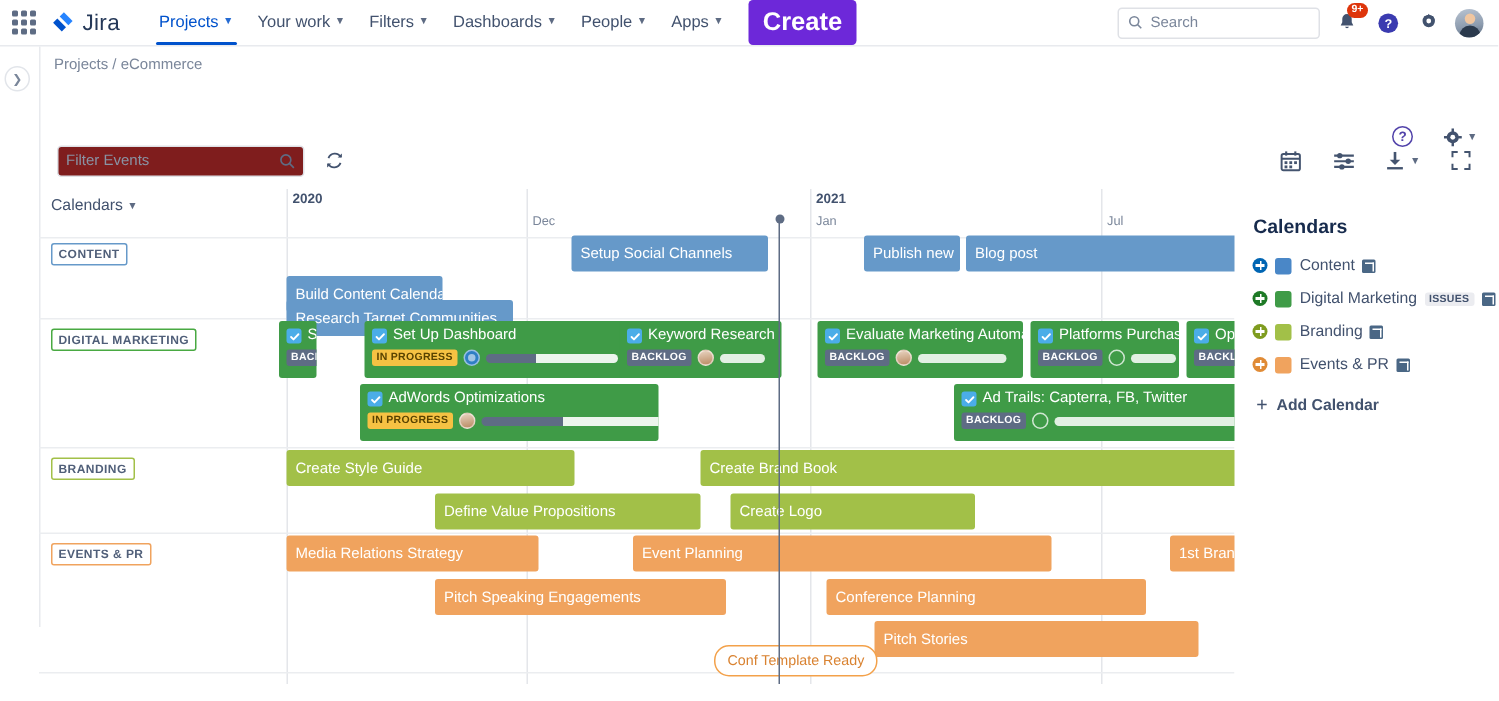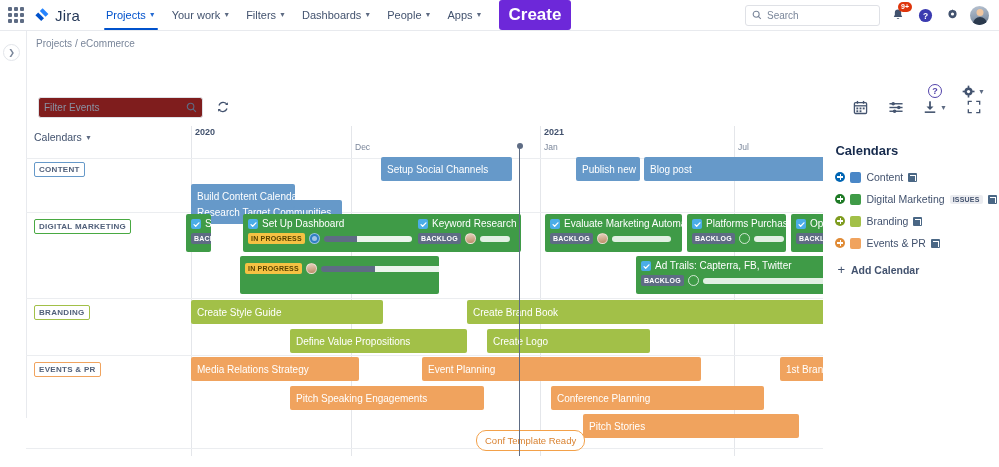--- a/index.html
+++ b/index.html
@@ -502,20 +502,28 @@
                   <path d="M1.5 5.2l2.3 2.3L8.5 2.6" fill="none" stroke="#fff" stroke-width="1.8" stroke-linecap="round" stroke-linejoin="round"></path>
                 </svg>
               </span>
               <span>Op</span>
             </div>
             <div class="meta">
               <span class="status backlog">BACKLOG</span>
             </div>
           </div>
           <div class="bar issue" style="left: 49px; top: 130px; width: 199px; height: 38px; background: rgb(63, 155, 71);">
+            <div class="t">
+              <span class="chk">
+                <svg width="7" height="7" viewBox="0 0 10 10">
+                  <path d="M1.5 5.2l2.3 2.3L8.5 2.6" fill="none" stroke="#fff" stroke-width="1.8" stroke-linecap="round" stroke-linejoin="round"></path>
+                </svg>
+              </span>
+              <span>AdWords Optimizations</span>
+            </div>
             <div class="meta">
               <span class="status progress">IN PROGRESS</span>
               <span class="ava"></span>
               <span class="prog" style="width: 121px; background: linear-gradient(90deg, rgb(94, 108, 132) 0px, rgb(94, 108, 132) 45%, rgba(255, 255, 255, 0.9) 45%, rgba(255, 255, 255, 0.9) 100%);"></span>
             </div>
           </div>
           <div class="bar issue" style="left: 445px; top: 130px; width: 209px; height: 38px; background: rgb(63, 155, 71);">
             <div class="t">
               <span class="chk">
                 <svg width="7" height="7" viewBox="0 0 10 10">

